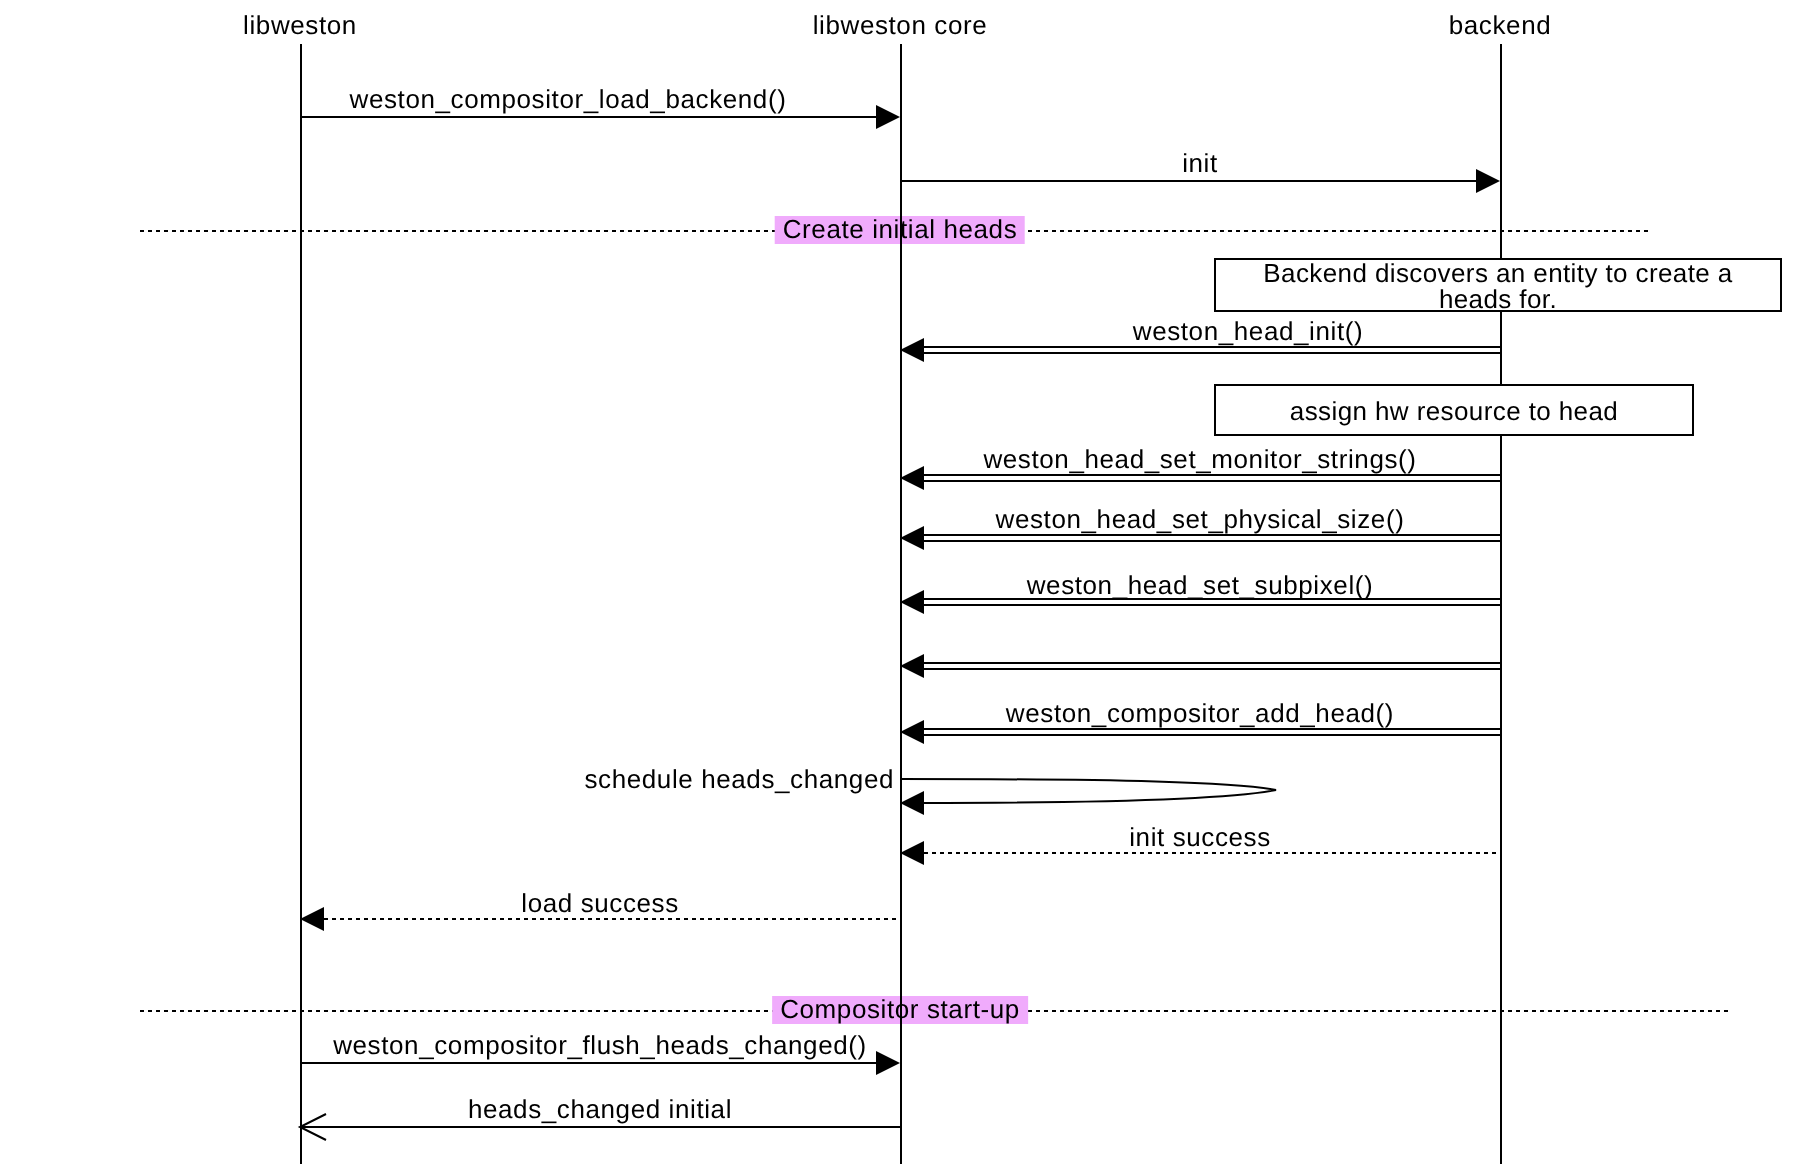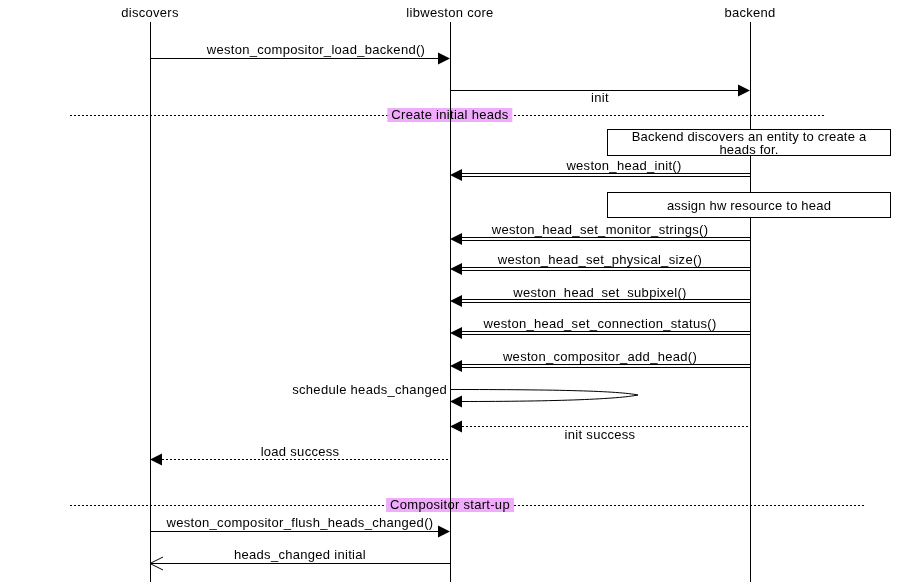--- a/index.html
+++ b/index.html
@@ -107,38 +107,37 @@
     <g stroke="#000" stroke-width="1" fill="none">
       <line x1="150" y1="563.5" x2="450" y2="563.5"></line>
       <path d="M163,557 L150,563.5 L163,570"></path>
     </g>
   </svg>
 
   <div class="note" style="left:607px; top:129px; width:284px; height:27px;">
     <div class="note-line">Backend discovers an entity to create a</div>
     <div class="note-line">heads for.</div>
   </div>
-  <div class="note" style="left:607px; top:192px; width:284px; height:26px;">
+  <div class="note" style="left:607px; top:192px; width:240px; height:26px;">
     <div class="note-line">assign hw resource to head</div>
   </div>
 
-  <div class="lbl c" style="left:150px; top:6px;">discovers</div>
+  <div class="lbl c" style="left:150px; top:6px;">libweston</div>
   <div class="lbl c" style="left:450px; top:6px;text-align:right;">libweston core</div>
   <div class="lbl c" style="left:750px; top:6px;">backend</div>
 
-  <div class="lbl c" style="left:316px; top:43px;text-align:right;">weston_compositor_load_backend()</div>
-  <div class="lbl c" style="left:600px; top:75px;margin-top:16px;">init</div>
+  <div class="lbl c" style="left:284px; top:43px;text-align:right;">weston_compositor_load_backend()</div>
+  <div class="lbl c" style="left:600px; top:75px;">init</div>
   <div class="lbl c" style="left:624px; top:159px;">weston_head_init()</div>
   <div class="lbl c" style="left:600px; top:223px;">weston_head_set_monitor_strings()</div>
   <div class="lbl c" style="left:600px; top:253px;">weston_head_set_physical_size()</div>
   <div class="lbl c" style="left:600px; top:286px;">weston_head_set_subpixel()</div>
-  <div class="lbl c" style="left:600px; top:317px;">weston_head_set_connection_status()</div>
   <div class="lbl c" style="left:600px; top:350px;">weston_compositor_add_head()</div>
   <div class="lbl" style="right:453px; top:383px;">schedule heads_changed</div>
-  <div class="lbl c" style="left:600px; top:428px;">init success</div>
+  <div class="lbl c" style="left:600px; top:412px;">init success</div>
   <div class="lbl c" style="left:300px; top:445px;">load success</div>
   <div class="lbl c" style="left:300px; top:516px;">weston_compositor_flush_heads_changed()</div>
   <div class="lbl c" style="left:300px; top:548px;">heads_changed initial</div>
 
   <div class="lbl c divlbl" style="left:450px; top:108px;">Create initial heads</div>
   <div class="lbl c divlbl" style="left:450px; top:498px;">Compositor start-up</div>
 
   <svg class="layer" width="900" height="582" viewBox="0 0 900 582" style="pointer-events:none;">
     <g stroke="#000" stroke-width="1">
       <line x1="450.5" y1="107" x2="450.5" y2="123"></line>

